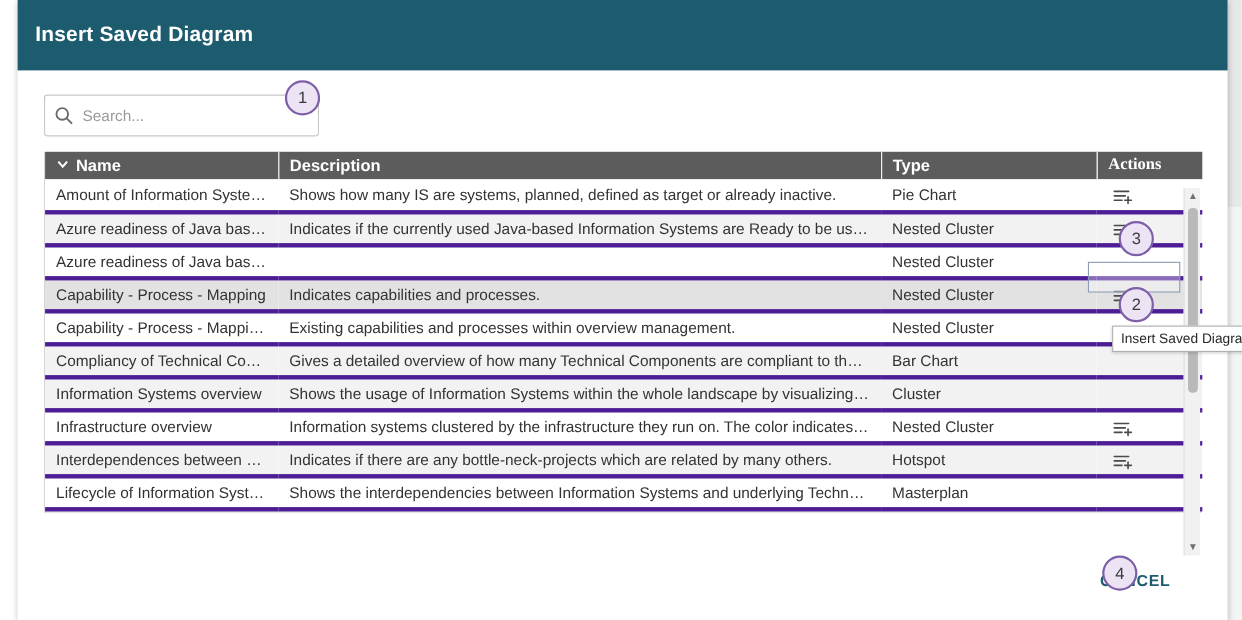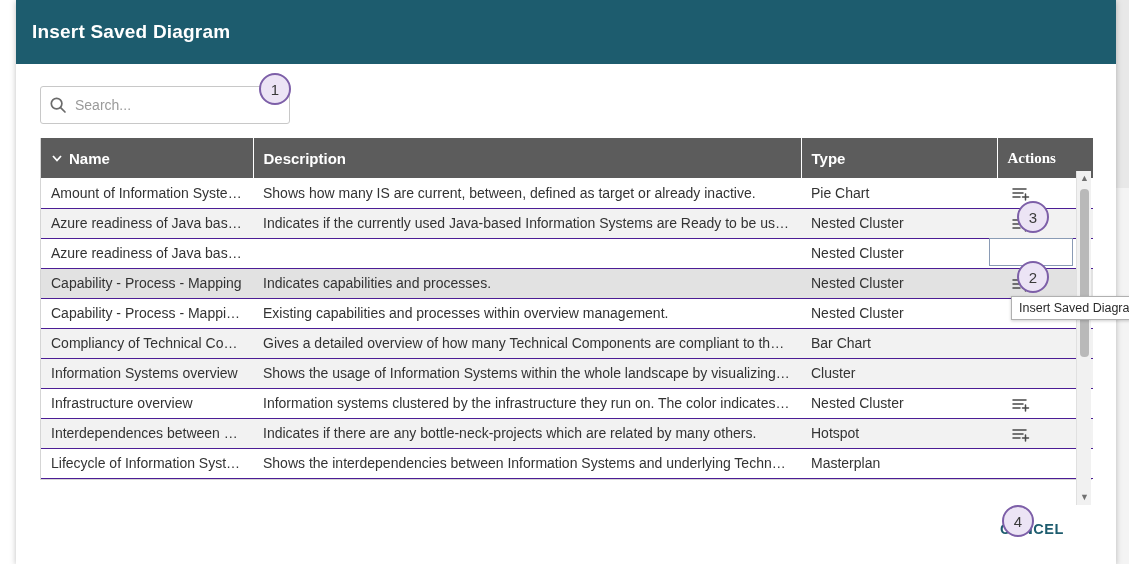--- a/index.html
+++ b/index.html
@@ -109,40 +109,40 @@
     width: 1052px;
     table-layout: fixed;
     font-size: 14px;
   }
   table.grid thead th {
     background: #5c5c5c;
     color: #ffffff;
     text-align: left;
     font-size: 15px;
     font-weight: bold;
-    height: 40px;
+    height: 25px;
     padding: 0 10px;
     border-right: 1px solid #ffffff;
   }
   table.grid thead th:last-child { border-right: none; font-family: Liberation Serif, serif; }
   th.col-name { width: 212px; }
   th.col-desc { width: 548px; }
   th.col-type { width: 196px; }
   th.col-actions { width: 96px; }
   .sort-caret {
     display: inline-block;
     width: 12px;
     margin-right: 6px;
     color: #ffffff;
   }
   table.grid tbody td {
     height: 30px;
     padding: 0 10px;
     color: #333333;
-    border-bottom: 1px solid #4c1d95;
+    border-bottom: 4px solid #4c1d95;
     white-space: nowrap;
     overflow: hidden;
     text-overflow: ellipsis;
   }
   tr.row-alt td { background: #f2f2f2; }
   tr.row-hi td { background: #e2e2e2; }
   tr.row-plain td { background: #ffffff; }
 
   .action-cell { text-align: left; padding-left: 14px !important; }
   .action-icon {
@@ -297,21 +297,21 @@
               </th>
               <th class="col-actions">
                 <span>Actions</span>
               </th>
             </tr>
           </thead>
           <tbody>
 
             <tr class="row-plain">
               <td>Amount of Information System…</td>
-              <td>Shows how many IS are current, between, defined as target or already inactive.</td>
+              <td>Shows how many IS are systems, planned, defined as target or already inactive.</td>
               <td>Pie Chart</td>
               <td class="action-cell">
                 <span class="action-icon">
                   <svg viewBox="0 0 20 16" width="20" height="16" fill="none" stroke="currentColor" stroke-width="1.5" stroke-linecap="round">
                     <line x1="2" y1="4" x2="15" y2="4"></line>
                     <line x1="2" y1="8" x2="12" y2="8"></line>
                     <line x1="2" y1="12" x2="9" y2="12"></line>
                     <line x1="14.5" y1="9" x2="14.5" y2="15"></line>
                     <line x1="11.5" y1="12" x2="17.5" y2="12"></line>
                   </svg>

